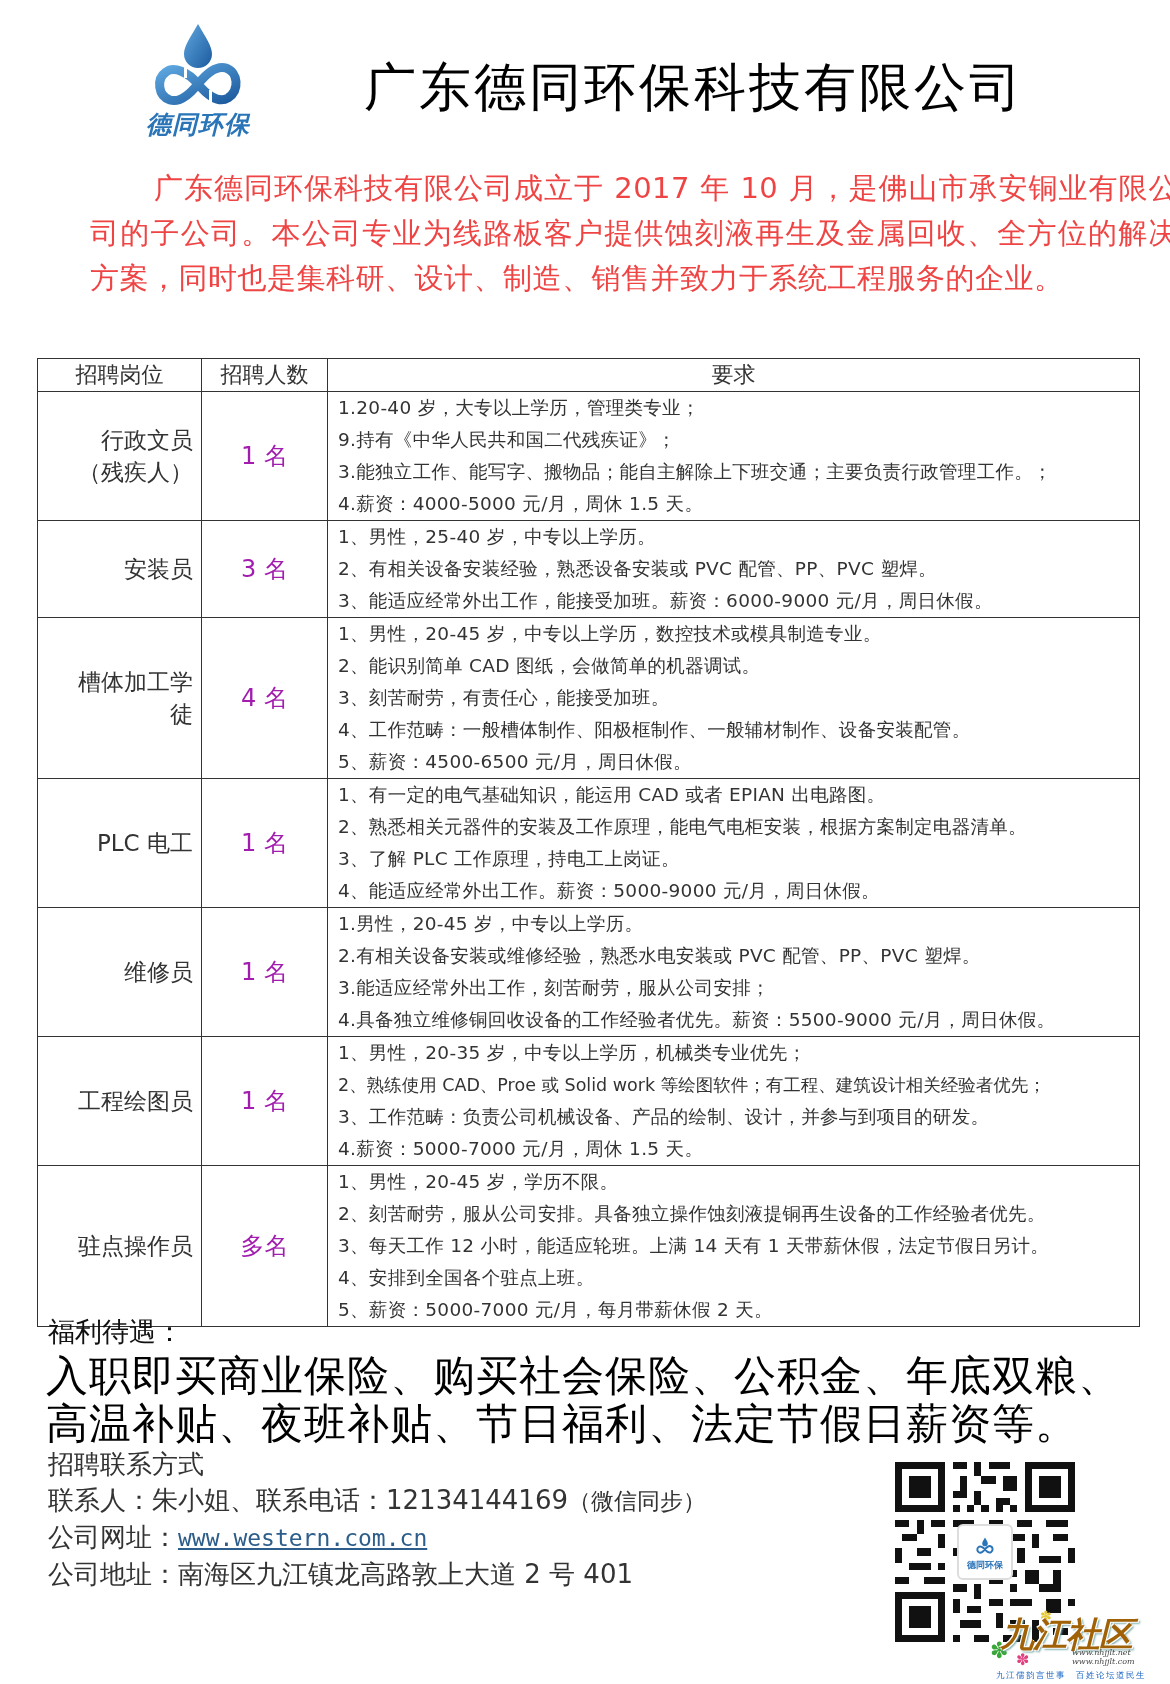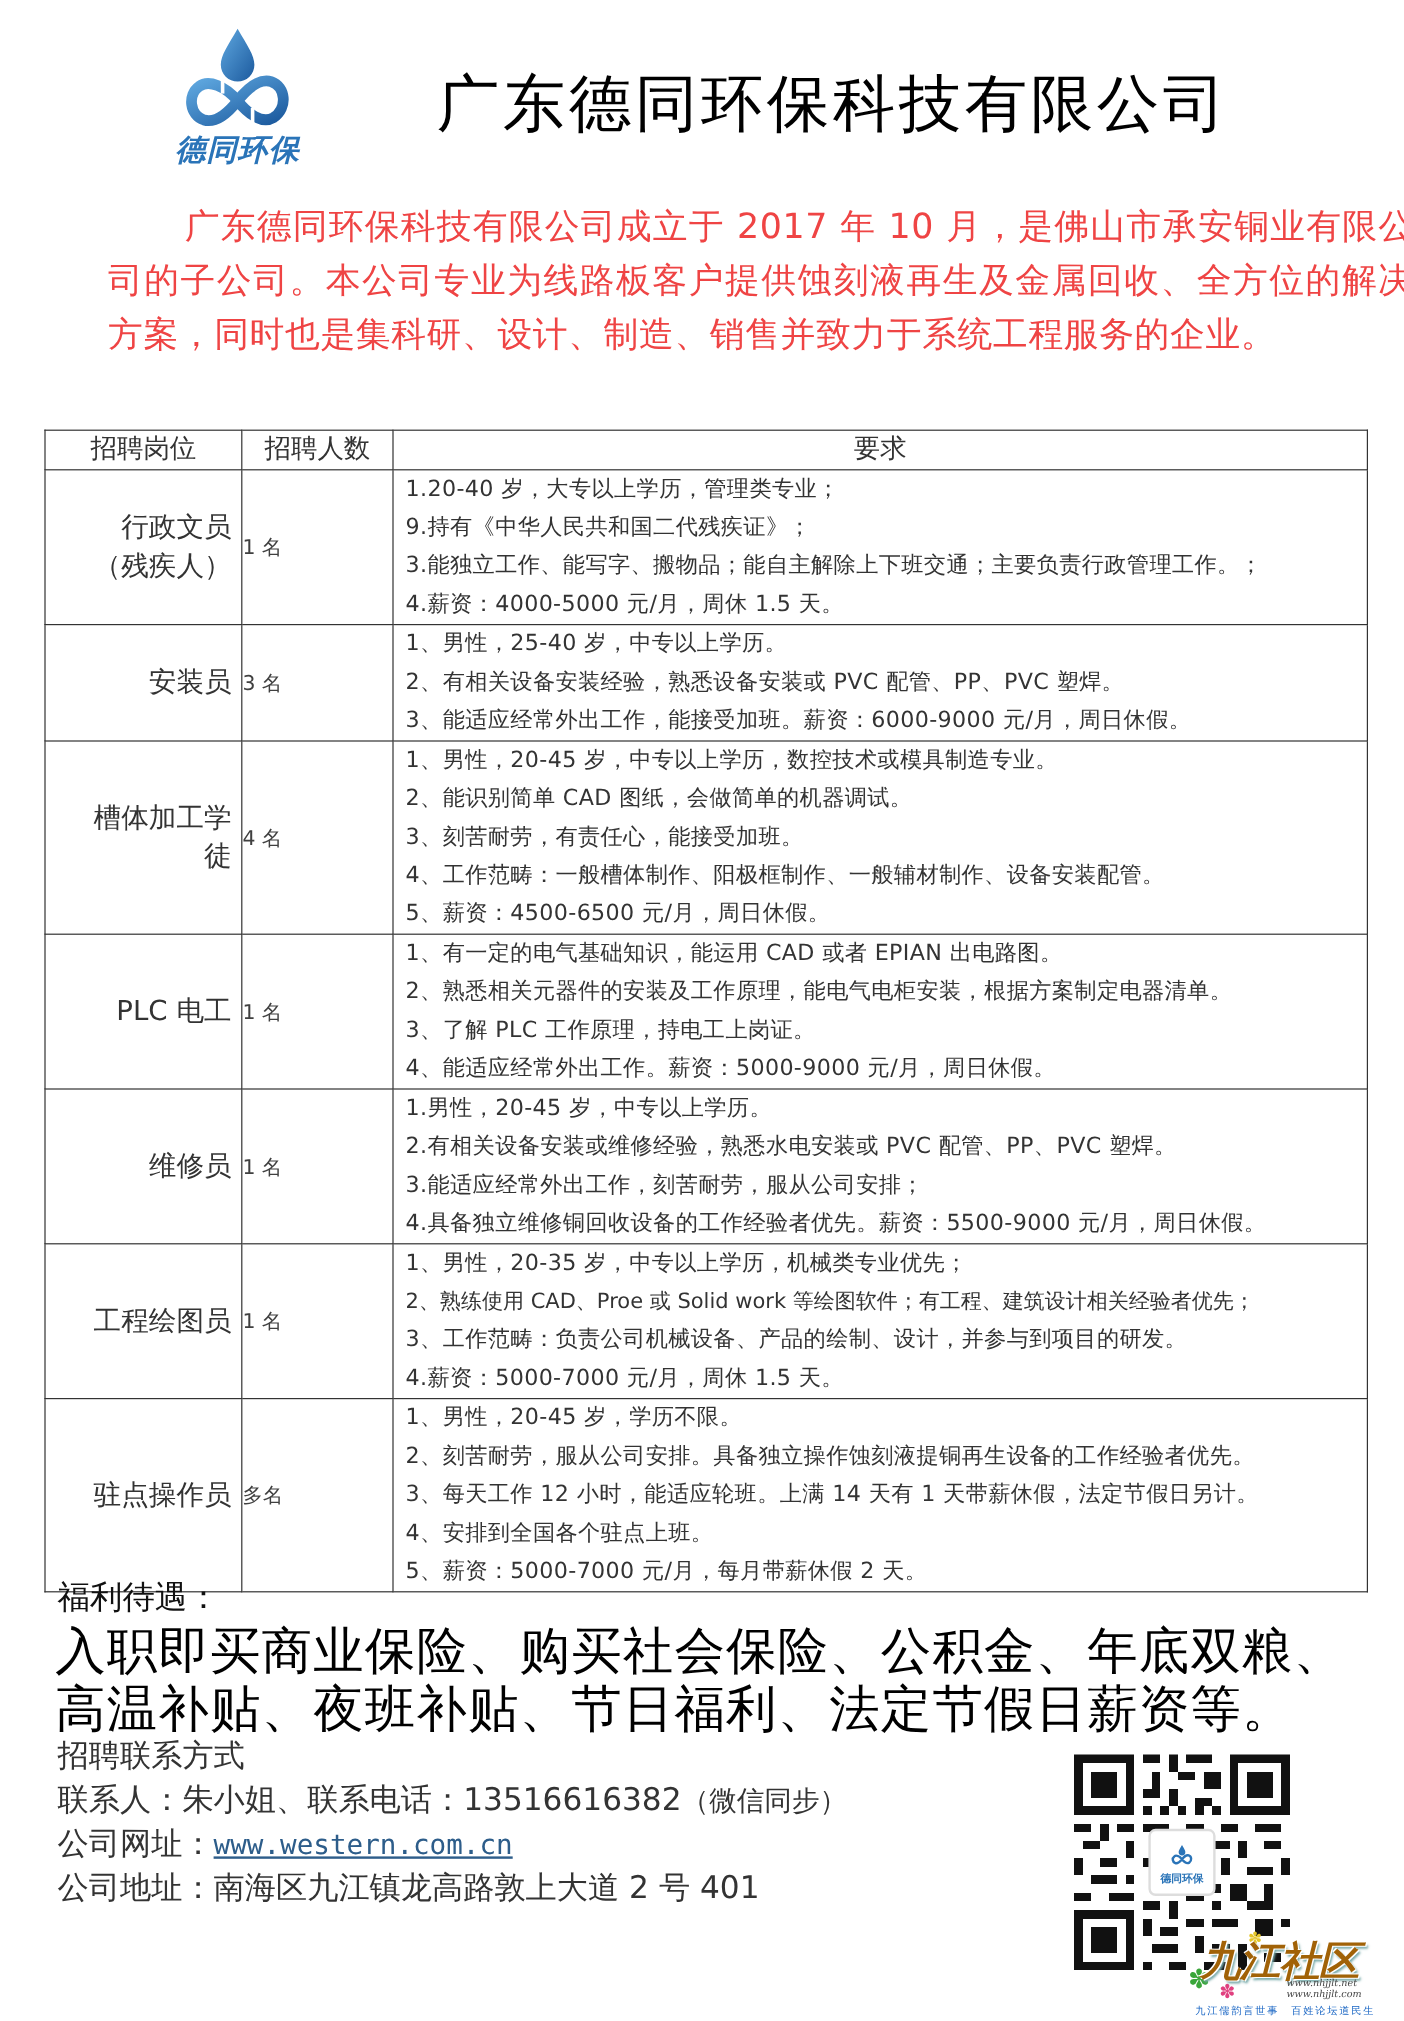--- a/index.html
+++ b/index.html
@@ -14,21 +14,21 @@
   
   .intro { position:absolute; left:48px; top:166px; width:1088px; font-size:29px; line-height:45px; color:#ef4444; text-indent:64px; text-align:justify; letter-spacing:0.5px;margin-left:42px; }
 
   
   .jobs-table { position:absolute; left:37px; top:358px; width:1103px; border-collapse:collapse; table-layout:fixed; }
   .jobs-table td, .jobs-table th { border:1.5px solid #333; }
   .jobs-table th { height:33px; font-weight:normal; font-size:22px; color:#333; text-align:center; vertical-align:middle; line-height:30px; }
   .col-pos { width:164px; }
   .col-num { width:126px; }
   .cell-pos { text-align:right; vertical-align:middle; font-size:23px; color:#333; line-height:32px; padding:0 8px; }
-  .cell-num { vertical-align:middle; font-size:17px; color:#404040; }
+  .cell-num { text-align:center; vertical-align:middle; font-size:24px; color:#a21caf; }
   .cell-req { vertical-align:middle; padding:0 0 0 10px; }
   .req-line { font-size:18.5px; line-height:32px; color:#333; white-space:nowrap; letter-spacing:0.3px; }
 
   
   .benefits-label { position:absolute; left:48px; top:1312px; font-size:27px; color:#111; line-height:40px; }
   .benefits-text { position:absolute; left:46px; top:1352px; width:1100px; font-size:42px; line-height:48px; color:#000; letter-spacing:1px; }
 
   
   .contact { position:absolute; left:48px; top:1446px; font-size:26px; line-height:36px; color:#333; }
   .contact .row { white-space:nowrap; }
@@ -161,21 +161,21 @@
 
 <div class="benefits-label">福利待遇：</div>
 <div class="benefits-text">
   <div>入职即买商业保险、购买社会保险、公积金、年底双粮、</div>
   <div>高温补贴、夜班补贴、节日福利、法定节假日薪资等。</div>
 </div>
 
 <div class="contact">
   <div class="row">招聘联系方式</div>
   <div class="row">
-    <span>联系人：朱小姐、联系电话：</span><span>13516616382</span><span class="small">（微信同步）</span>
+    <span>联系人：朱小姐、联系电话：</span><span>12134144169</span><span class="small">（微信同步）</span>
   </div>
   <div class="row">
     <span>公司网址：</span><a>www.western.com.cn</a>
   </div>
   <div class="row">
     <span>公司地址：</span><span>南海区九江镇龙高路敦上大道 2 号 401</span>
   </div>
 </div>
 
 <div class="qr">

